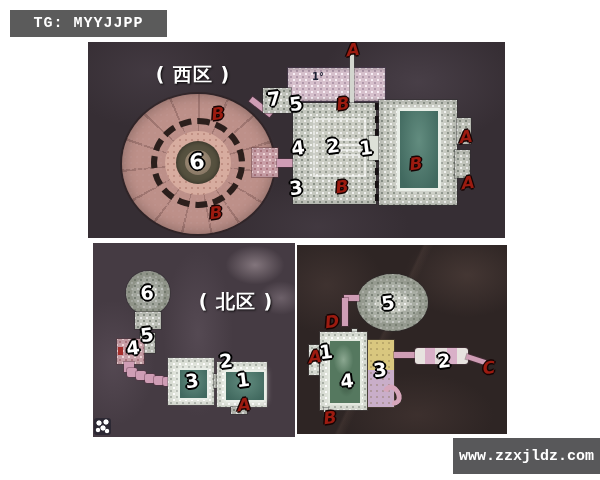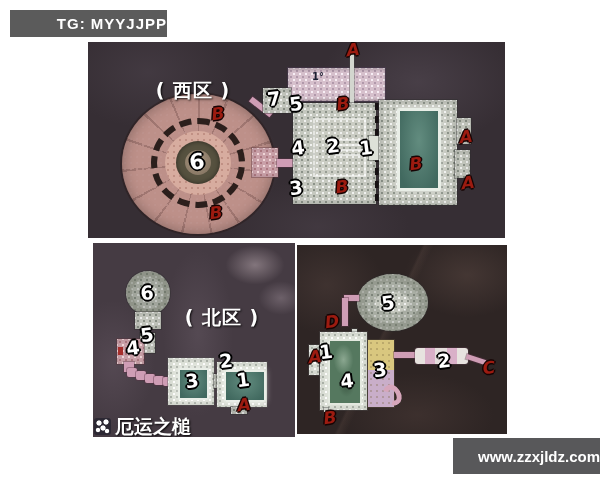--- a/index.html
+++ b/index.html
@@ -1,22 +1,22 @@
 <!DOCTYPE html>
 <html><head>
 <meta charset="utf-8">
 <style>
   html,body{margin:0;padding:0;}
   body{width:600px;height:480px;position:relative;background:#ffffff;overflow:hidden;
        font-family:"DejaVu Sans","Liberation Sans",sans-serif;}
   .abs{position:absolute;}
   
   .badge{position:absolute;background:#5b5b5b;color:#fff;font-weight:bold;
-         display:flex;align-items:center;justify-content:flex-end;
-         font-family:Liberation Sans, sans-serif;}
+         display:flex;align-items:center;justify-content:center;
+         font-family:Liberation Mono, monospace;}
   #tg-badge{left:10px;top:10px;width:157px;height:27px;font-size:15px;letter-spacing:1px;}
   #watermark{left:453px;top:438px;width:147px;height:36px;font-size:15px;background:#58585a;}
   
   .panel{position:absolute;overflow:hidden;}
   #panel-west{left:88px;top:42px;width:417px;height:196px;background-color:#362e34;
     background-image:
       radial-gradient(ellipse 115px 95px at 112px 122px, rgba(207,150,148,.28), transparent 70%),
       radial-gradient(ellipse 140px 90px at 330px 40px, rgba(125,112,128,.25), transparent 70%),
       radial-gradient(ellipse 120px 80px at 60px 30px, rgba(110,98,112,.22), transparent 70%),
       radial-gradient(ellipse 130px 70px at 230px 185px, rgba(100,88,100,.25), transparent 70%);}
@@ -66,21 +66,21 @@
   .pipe-pink{background:#cf9db5;box-shadow:0 0 0 1px rgba(90,50,70,.4);}
   .pipe-white{background:#d3d6cf;box-shadow:0 0 0 1px rgba(70,70,70,.4);}
   
   .mk{position:absolute;transform:translate(-50%,-50%) rotate(-7deg);font-weight:bold;line-height:1;white-space:nowrap;z-index:20;}
   .mk-num{color:#ffffff;font-size:19px;
     text-shadow:-2px 0 0 #000,2px 0 0 #000,0 -2px 0 #000,0 2px 0 #000,-1px -1px 0 #000,1px 1px 0 #000,1px -1px 0 #000,-1px 1px 0 #000;}
   .mk-letter{color:#9c1b10;font-size:17px;font-style:italic;
     text-shadow:-1.5px 0 0 #160404,1.5px 0 0 #160404,0 -1.5px 0 #160404,0 1.5px 0 #160404;}
   .mk-glyph{color:#1d2033;font-size:10px;transform:translate(-50%,-50%);}
   .zone-label{position:absolute;transform:translate(-50%,-50%);color:#fff;font-size:19px;font-weight:bold;
-    letter-spacing:1px;white-space:nowrap;z-index:15;text-shadow:1px 1px 2px rgba(0,0,0,.85);margin-top:16px;}
+    letter-spacing:1px;white-space:nowrap;z-index:15;text-shadow:1px 1px 2px rgba(0,0,0,.85);}
   .legend-title{position:absolute;color:#fff;font-size:19px;font-weight:bold;z-index:15;
     text-shadow:1px 1px 2px rgba(0,0,0,.9);transform:translateY(-50%);white-space:nowrap;}
   #legend-icon{background-color:#2c2833;border-radius:3px;
     background-image:
       radial-gradient(circle 2.5px at 5px 5px, #fff 2.2px, transparent 3px),
       radial-gradient(circle 2.5px at 12px 4px, #fff 2.2px, transparent 3px),
       radial-gradient(circle 2px at 4px 12px, #fff 1.8px, transparent 2.6px),
       radial-gradient(circle 2.5px at 9px 10px, #fff 2.2px, transparent 3px),
       radial-gradient(circle 2px at 13px 13px, #fff 1.8px, transparent 2.6px);}
 </style>
@@ -138,21 +138,21 @@
     <span class="mk mk-letter" style="left: 255px; top: 62px;">B</span>
     <span class="mk mk-letter" style="left: 254px; top: 145px;">B</span>
     <span class="mk mk-letter" style="left: 328px; top: 122px;">B</span>
     <span class="mk mk-letter" style="left: 265px; top: 8px;">A</span>
     <span class="mk mk-letter" style="left: 378px; top: 95px;">A</span>
     <span class="mk mk-letter" style="left: 380px; top: 141px;">A</span>
     <span class="mk mk-glyph" style="left: 230px; top: 35px;">1°</span>
   </div>
 
 <div id="panel-north" class="panel">
-  <span class="zone-label" style="left:129px;top:59px;">( 北区 )</span>
+  <span class="zone-label" style="left:143px;top:59px;">( 北区 )</span>
 
   <div class="abs stone" style="left:33px;top:28px;width:44px;height:44px;border-radius:50%;
       box-shadow:0 0 0 1px rgba(45,45,45,.4), inset 0 0 0 6px rgba(110,115,100,.35), inset 0 0 0 13px rgba(80,85,75,.3);"></div>
   <div class="abs stone" style="left:42px;top:69px;width:26px;height:17px;"></div>
   <div class="abs stone" style="left:47px;top:90px;width:15px;height:20px;"></div>
 
   <div class="abs pink-stone" style="left:24px;top:96px;width:27px;height:25px;"></div>
   <div class="abs" style="left:25px;top:104px;width:5px;height:8px;background:#a62f2c;"></div>
 
   <div class="abs pipe-pink" style="left:31px;top:119px;width:10px;height:10px;"></div>
@@ -163,21 +163,20 @@
   <div class="abs pipe-pink" style="left:70px;top:134px;width:10px;height:9px;border-radius:2px;"></div>
 
   <div class="abs stone-white" style="left:75px;top:115px;width:46px;height:47px;"></div>
   <div class="abs pool-teal" style="left:85px;top:125px;width:27px;height:28px;border-width:2px;"></div>
   <div class="abs stone" style="left:121px;top:131px;width:3px;height:14px;"></div>
   <div class="abs stone-white" style="left:124px;top:119px;width:50px;height:45px;"></div>
   <div class="abs pool-teal" style="left:131px;top:127px;width:38px;height:28px;border-width:2px;"></div>
   <div class="abs stone" style="left:138px;top:164px;width:16px;height:7px;"></div>
 
   <div id="legend-icon" class="abs" style="left:1px;top:175px;width:17px;height:17px;"></div>
-  <span class="legend-title" style="left:22px;top:184px;">厄运之槌</span>
 <span class="mk mk-num" style="left: 54px; top: 50px;">6</span>
     <span class="mk mk-num" style="left: 54px; top: 92px;">5</span>
     <span class="mk mk-num" style="left: 40px; top: 105px;">4</span>
     <span class="mk mk-num" style="left: 99px; top: 138px;">3</span>
     <span class="mk mk-num" style="left: 133px; top: 118px;">2</span>
     <span class="mk mk-num" style="left: 150px; top: 137px;">1</span>
     <span class="mk mk-letter" style="left: 151px; top: 162px;">A</span>
   </div>
 
 <div id="panel-east" class="panel">

